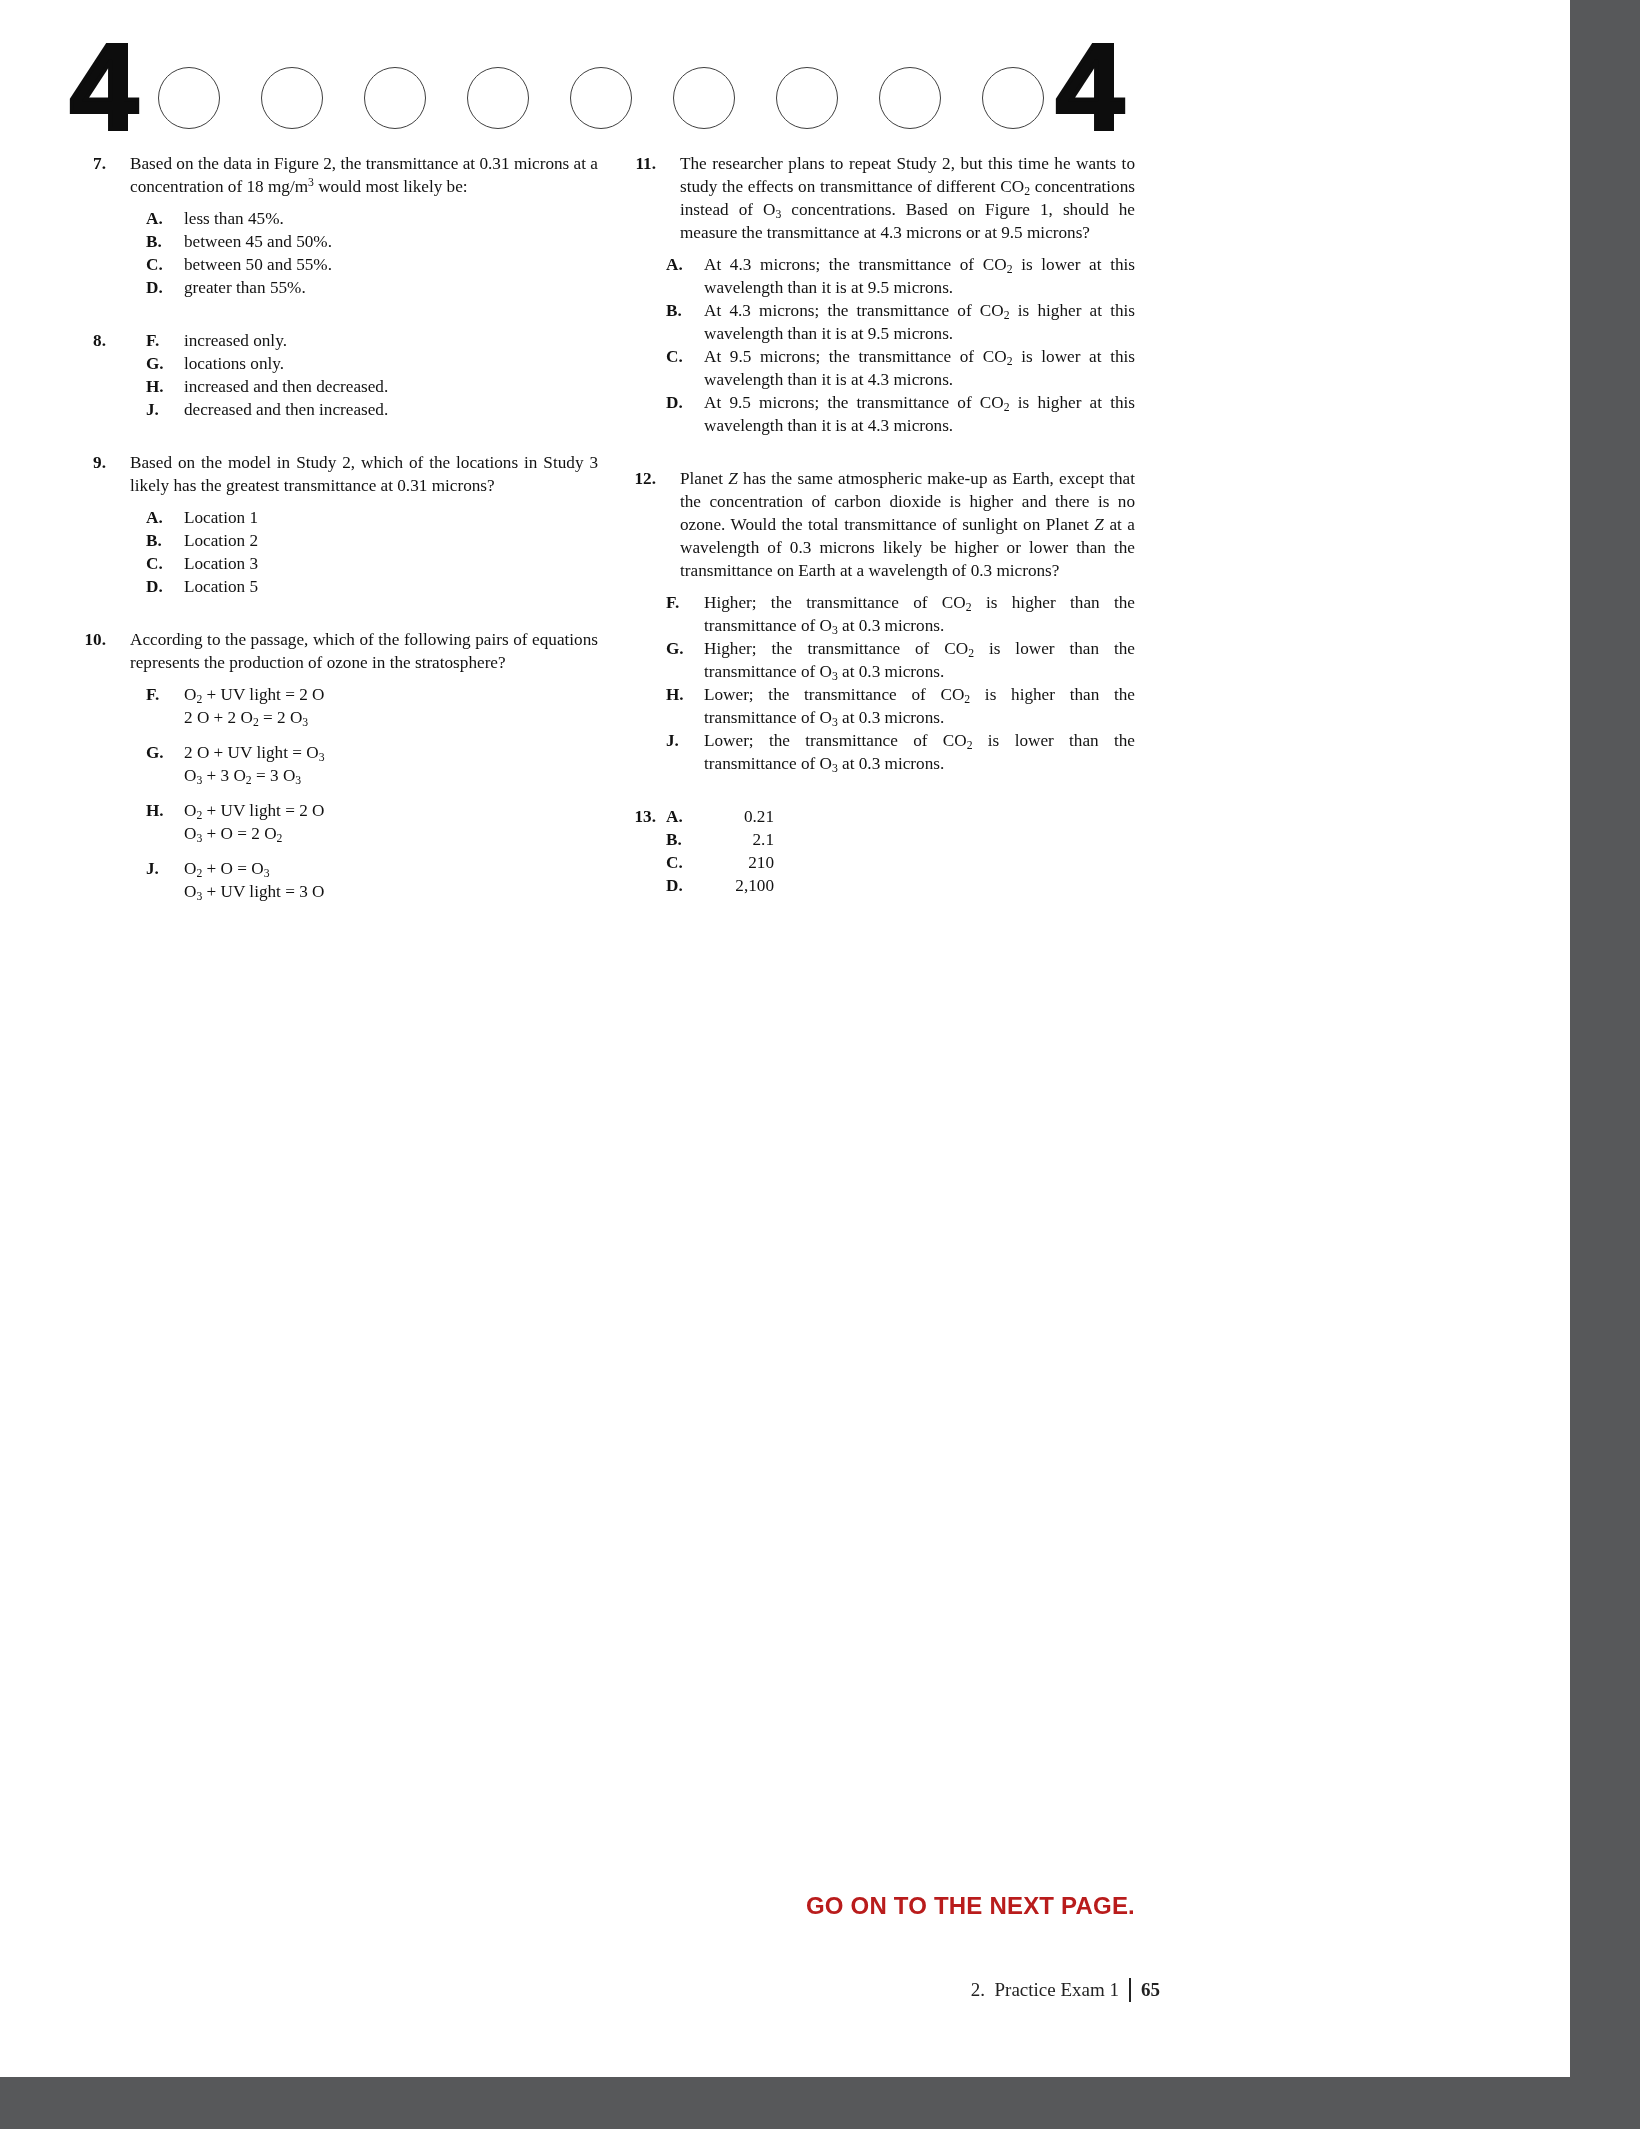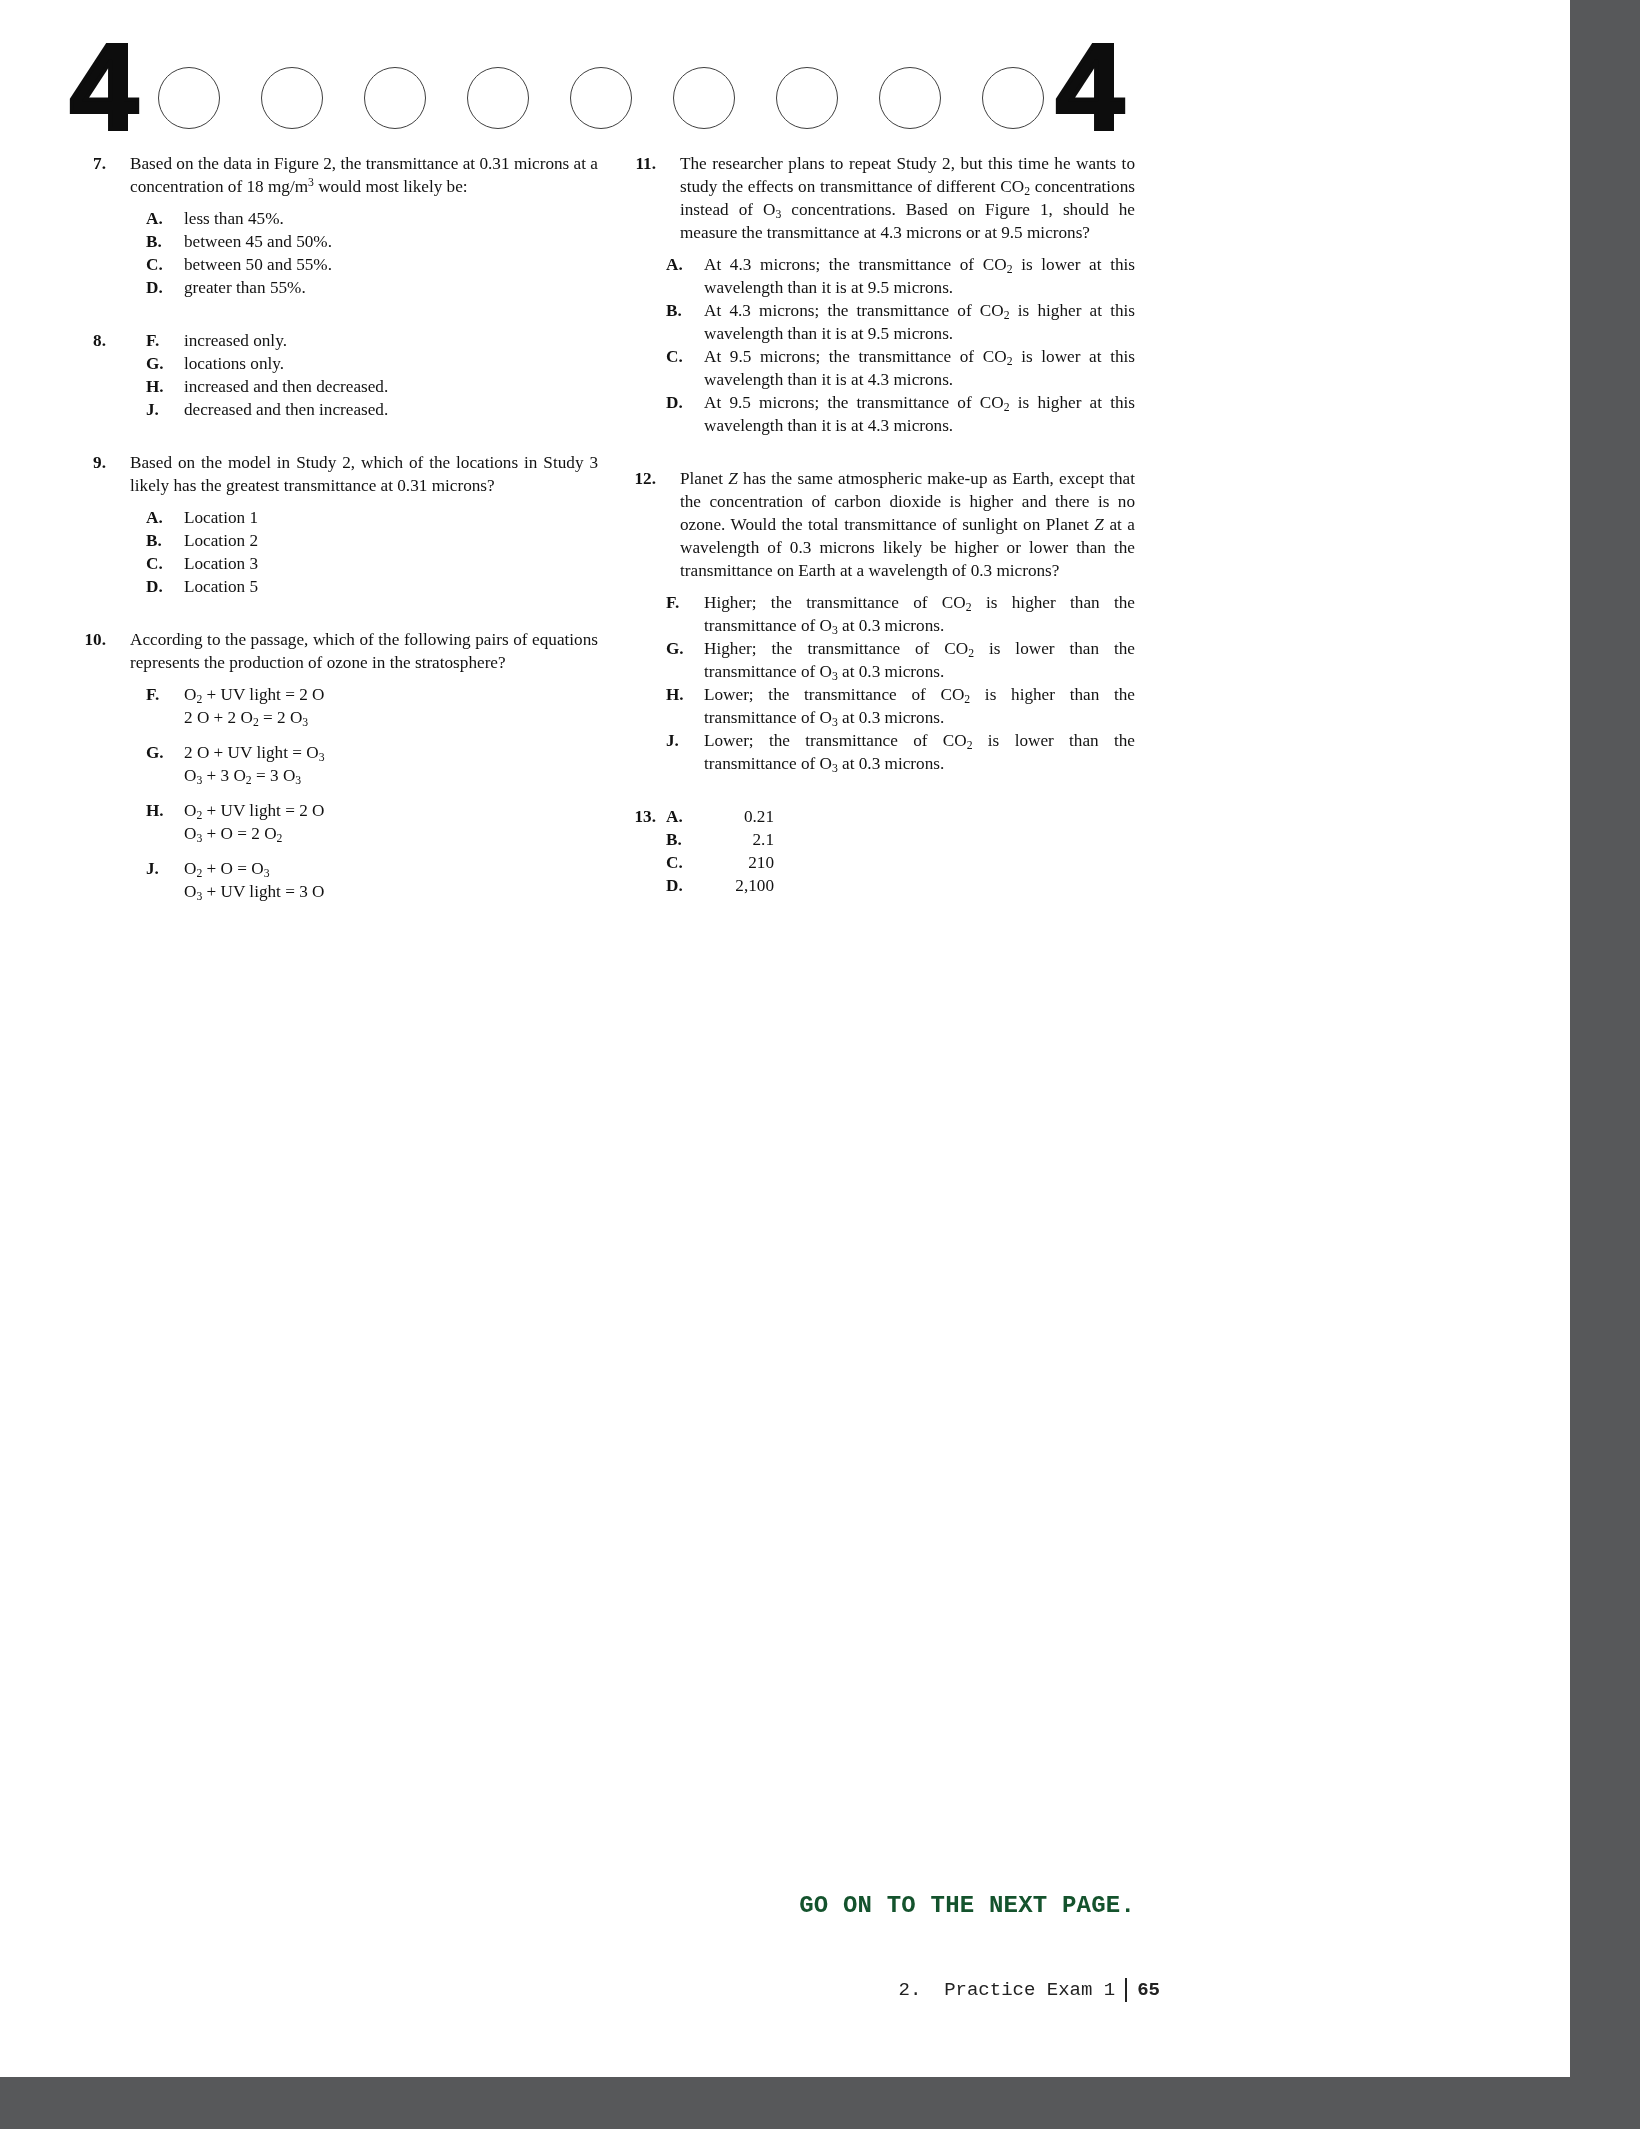--- a/index.html
+++ b/index.html
@@ -36,27 +36,27 @@
   .olabel { width:38px; font-weight:bold; flex-shrink:0; }
   .otext { flex:1; text-align:justify; min-width:0; }
   .options.spaced .option { margin-bottom:12px; }
   .options.numeric .otext { flex:none; width:70px; text-align:right; }
 
   sub { font-size:68%; line-height:0; vertical-align:-0.22em; }
   sup { font-size:68%; line-height:0; vertical-align:0.5em; }
 
   .go-on {
     position:absolute; left:620px; top:1892px; width:515px; text-align:right;
-    font-family:Liberation Mono, monospace; font-weight:bold; font-size:24px;
-    color:#14532d; letter-spacing:0.2px;
+    font-family:Liberation Sans, sans-serif; font-weight:bold; font-size:24px;
+    color:#b91c1c; letter-spacing:0.2px;
   }
   .page-footer {
     position:absolute; left:620px; top:1978px; width:540px;
     display:flex; justify-content:flex-end; align-items:center; gap:10px;
-    font-family:Liberation Mono, monospace; font-size:19px; color:#222;
+    font-family:Liberation Serif, serif; font-size:19px; color:#222;
   }
   .footer-label { white-space:pre; }
   .footer-divider { width:2px; height:24px; background:#222; }
   .footer-page { font-weight:bold; }
 </style>
 </head>
 <body>
 
 <div class="sheet">
   <div class="edge-right"></div>

